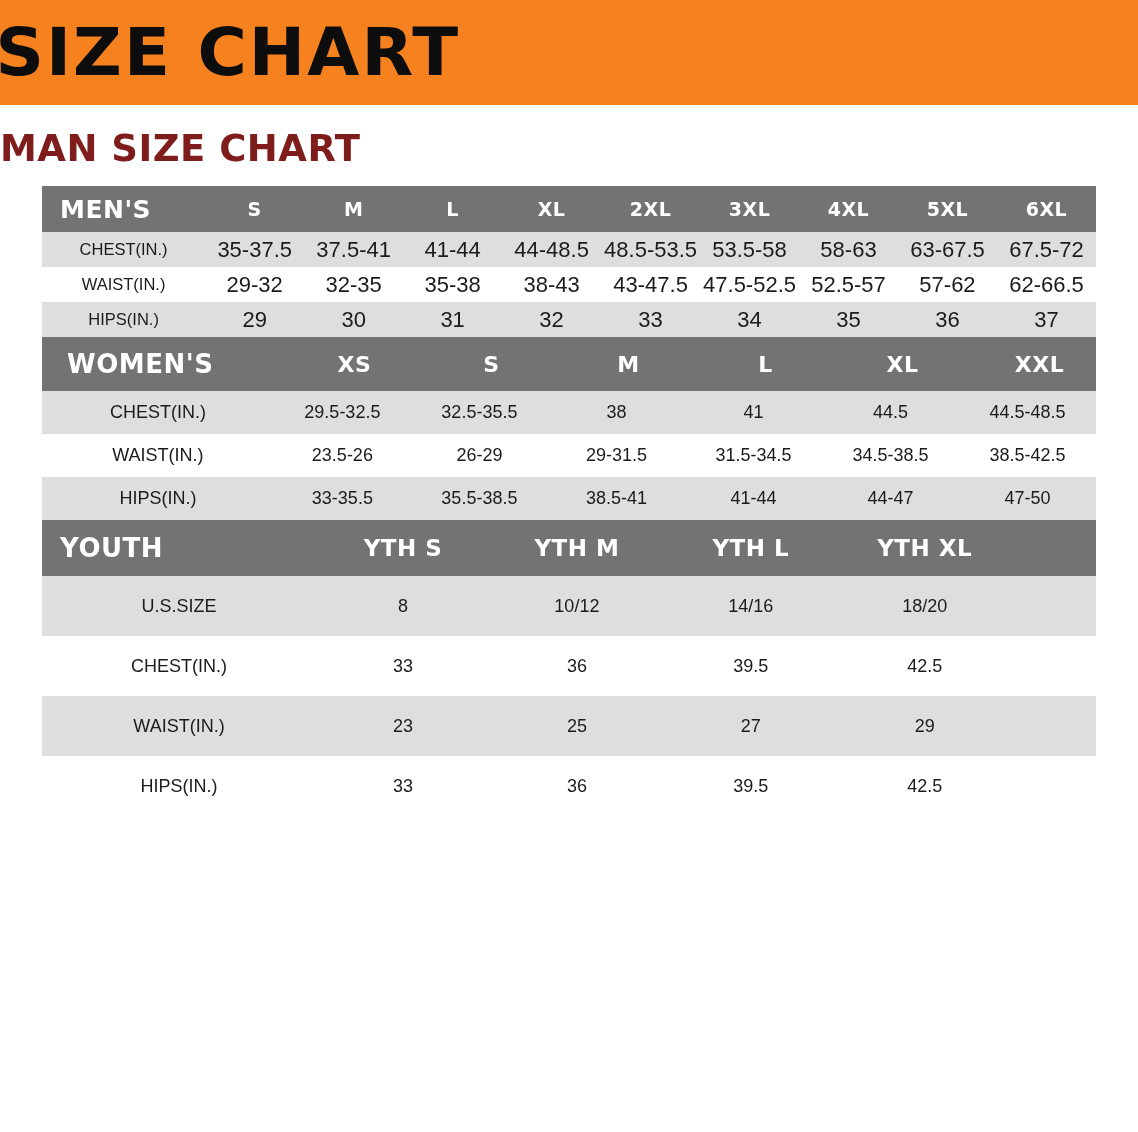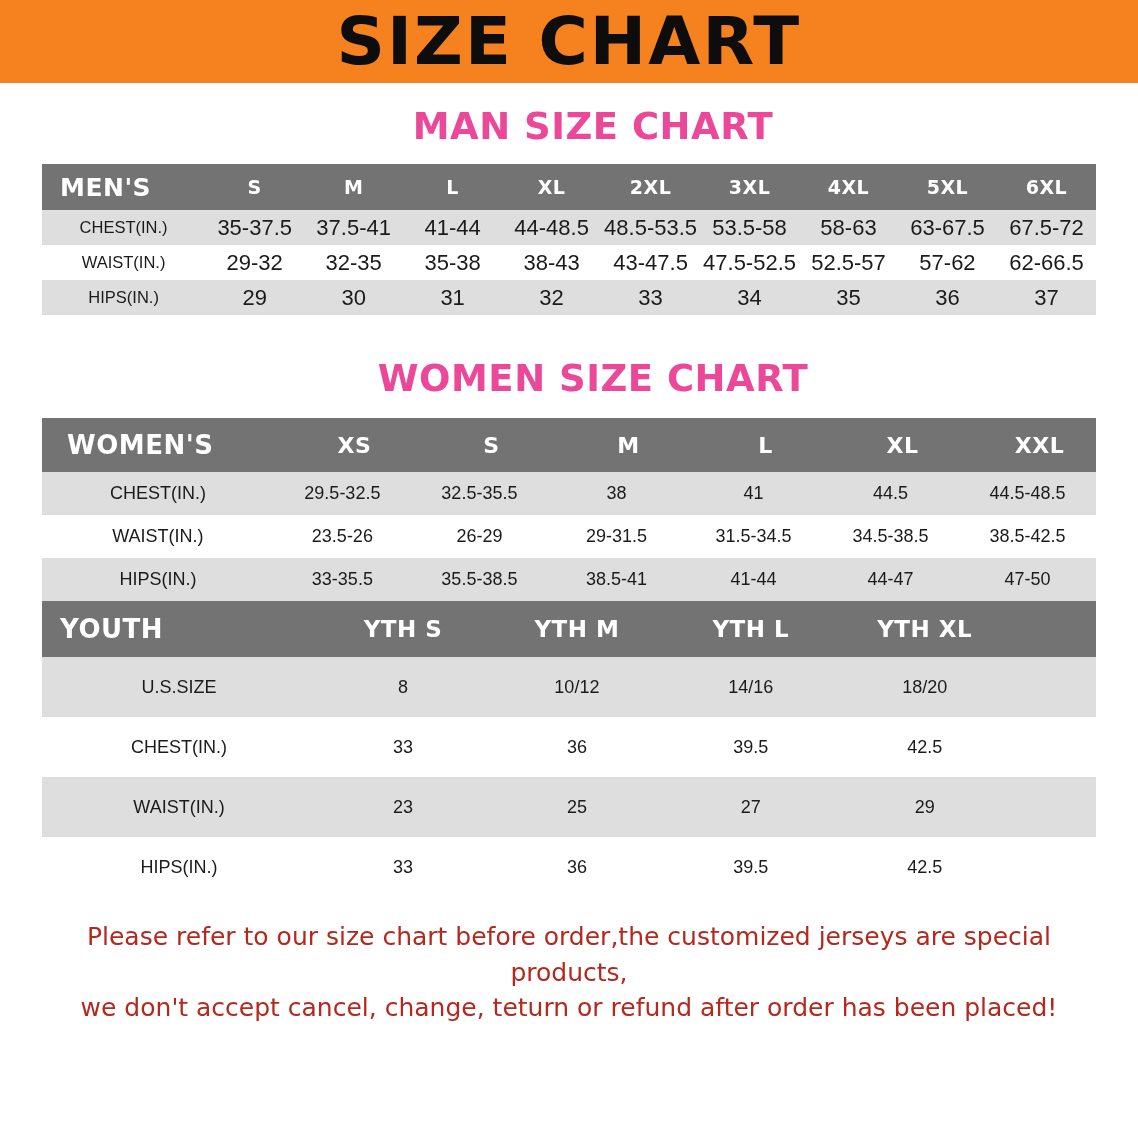--- a/index.html
+++ b/index.html
@@ -15,45 +15,42 @@
     position: relative;
     width: 1138px;
     height: 1132px;
     background: #ffffff;
     overflow: hidden;
   }
 
   
   .banner {
     width: 100%;
-    height: 83px;
+    height: 105px;
     background: #f5821f;
     display: flex;
     align-items: center;
-    justify-content: center;
   }
   .banner-title {
     font-family: "DejaVu Sans", sans-serif;
     font-weight: bold;
     font-size: 66px;
     letter-spacing: 2px;
     color: #0d0d0d;
     line-height: 1;
     transform: scaleX(1.02);
   }
 
   
   .section-title {
-    text-align: center;
     font-family: "DejaVu Sans", sans-serif;
     font-weight: bold;
     font-size: 37px;
-    color: #ec4899;
+    color: #7f1d1d;
     letter-spacing: 0.5px;
-    padding-left: 48px;
   }
   .sec-man   { margin-top: 22px; margin-bottom: 16px; }
   .sec-women { margin-top: 42px; margin-bottom: 18px; }
   .sec-youth { margin-top: 52px; margin-bottom: 20px; }
 
   
   .table-wrap {
     margin: 0 42px;
   }
   table {
@@ -183,21 +180,20 @@
           <td>33</td>
           <td>34</td>
           <td>35</td>
           <td>36</td>
           <td>37</td>
         </tr>
       </tbody>
     </table>
   </div>
 
-  <div class="section-title sec-women">WOMEN SIZE CHART</div>
   <div class="table-wrap">
     <table id="women-table">
       <colgroup>
         <col style="width:22%">
         <col style="width:13%">
           <col style="width:13%">
           <col style="width:13%">
         <col style="width:13%">
           <col style="width:13%">
           <col style="width:13%">
@@ -295,18 +291,14 @@
           <td>33</td>
           <td>36</td>
           <td>39.5</td>
           <td>42.5</td>
           <td></td>
         </tr>
       </tbody>
     </table>
   </div>
 
-  <div class="note">
-    <span>Please refer to our size chart before order,the customized jerseys are special products,</span>
-    <span>we don't accept cancel, change, teturn or refund after order has been placed!</span>
-  </div>
 
 </div>
 
 </body></html>

